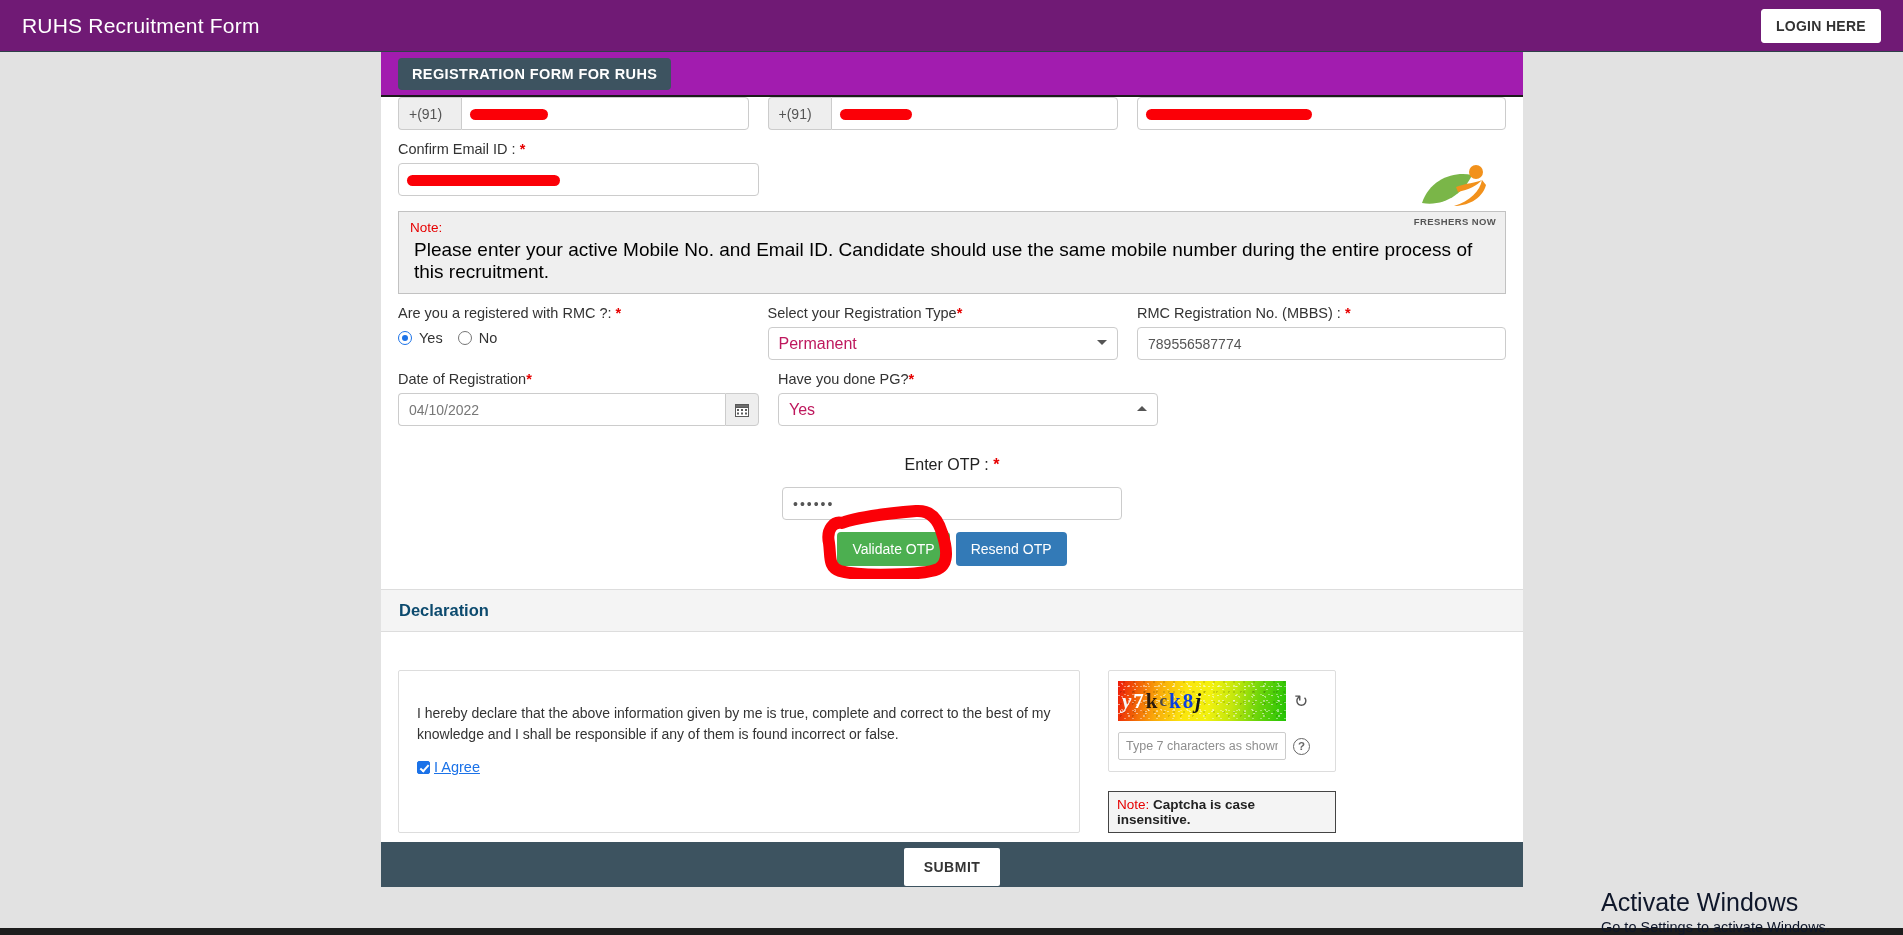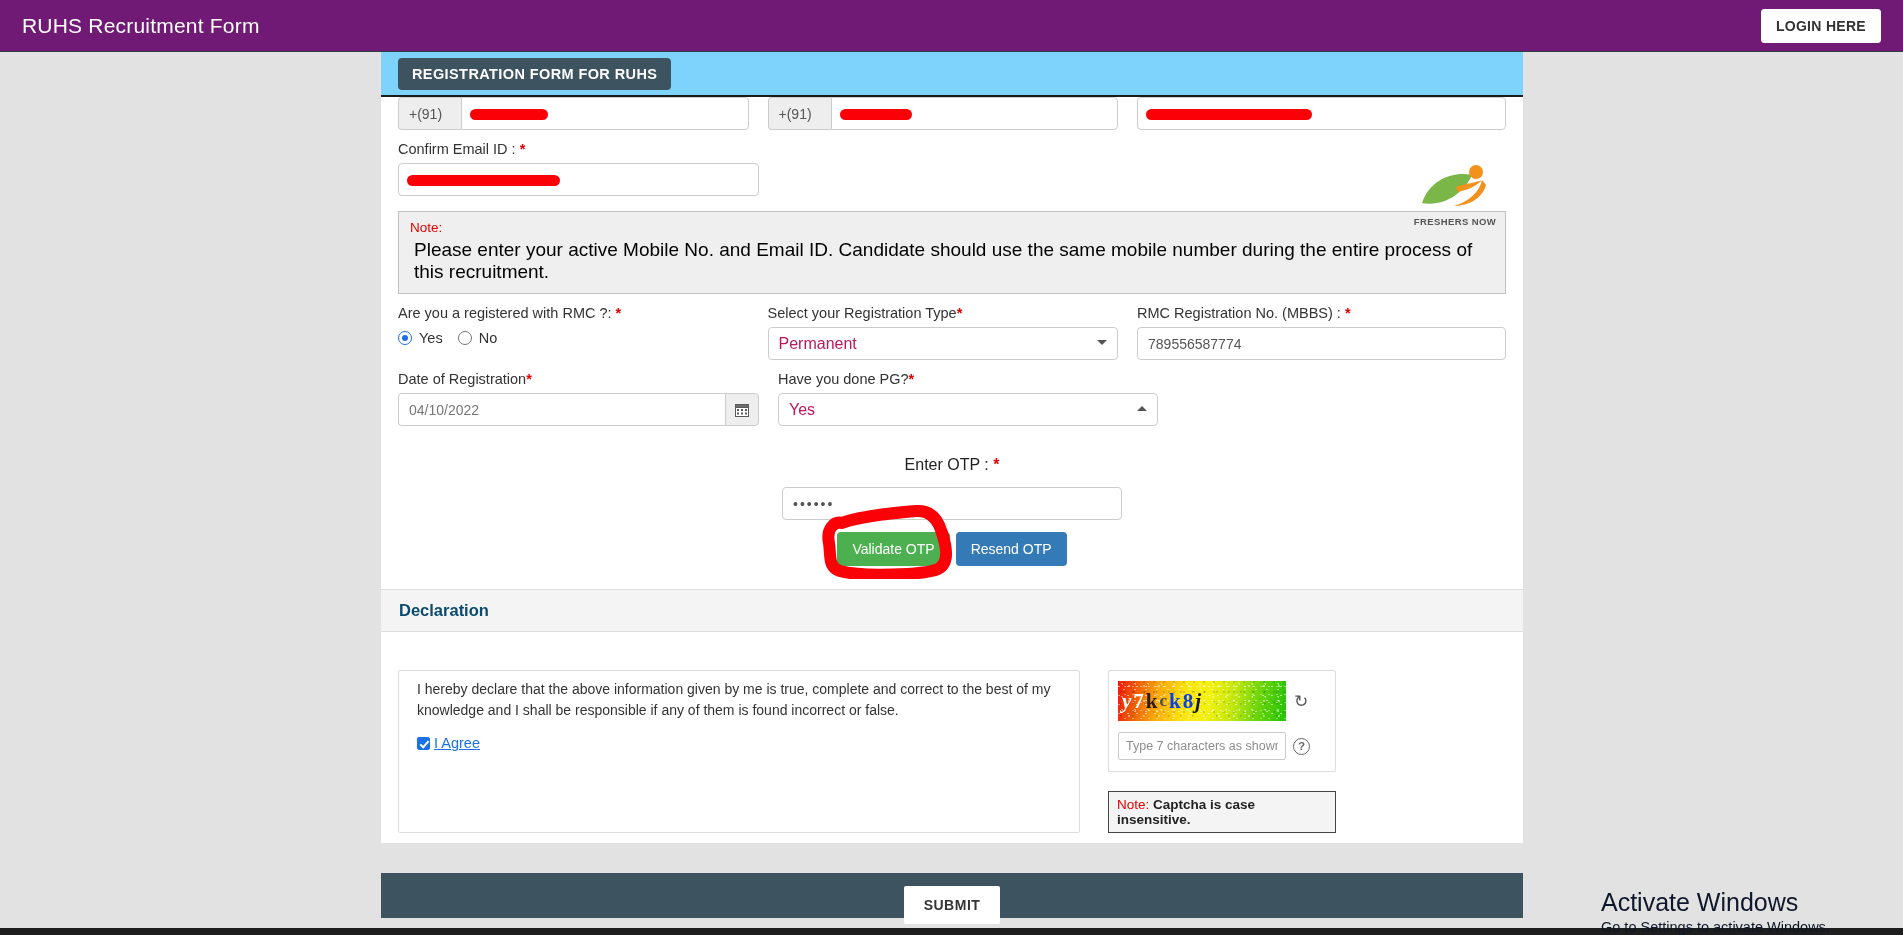--- a/index.html
+++ b/index.html
@@ -33,21 +33,21 @@
 
   
   .page { position: absolute; top: 52px; left: 0; width: 1903px; height: 883px; }
 
   .form-card {
     position: absolute; left: 381px; top: 0;
     width: 1142px; background: #ffffff;
   }
 
   .green-head {
-    height: 45px; background: #7dd3fc;
+    height: 45px; background: #a21caf;
     display: flex; align-items: center; padding-left: 17px;
     border-bottom: 2px solid #1b1b1b;
   }
   .green-head .badge {
     background: #3d5360; color: #ffffff;
     font-size: 14.5px; font-weight: 700; letter-spacing: .4px;
     padding: 8px 14px; border-radius: 4px;
   }
 
   .body-area { position: relative; padding: 0 17px 10px 17px; }
@@ -199,21 +199,21 @@
     background: #f4f4f4; border-top: 1px solid #dddddd;
     border-bottom: 1px solid #dddddd;
     height: 43px; display: flex; align-items: center;
     padding-left: 18px; margin-left: -17px; margin-right: -17px;
   }
   .decl-title { font-size: 16.5px; font-weight: 700; color: #0c4a6e; }
 
   .decl-body { display: flex; padding-top: 38px; gap: 0; }
   .decl-left {
     width: 682px; border: 1px solid #dddddd;
-    padding: 8px 18px 17px 18px; border-radius: 2px;
+    padding: 32px 18px 17px 18px; border-radius: 2px;
   }
   .decl-text { font-size: 14px; color: #333333; line-height: 1.5; }
   .agree-line { margin-top: 14px; display: flex; align-items: center; gap: 4px; }
   .chk {
     width: 13px; height: 13px; background: #1b72e8;
     border: 1px solid #1b72e8; border-radius: 2px;
     position: relative; display: inline-block;
   }
   .chk::after {
     content: ""; position: absolute; left: 4px; top: 1px;
@@ -280,23 +280,23 @@
   .cap-note {
     margin-top: 19px; border: 1px solid #444444;
     background: #f4f4f4; padding: 5px 8px;
     display: inline-block; font-size: 13.5px;
   }
   .cap-note .nt { color: #e60000; }
   .cap-note .nb { color: #222222; font-weight: 700; }
 
   
   .submit-bar {
-    position: absolute; left: 381px; top: 821px;
+    position: absolute; left: 381px; top: 790px;
     width: 1142px; height: 45px; background: #3d5360;
-    display: flex; align-items: flex-end; justify-content: center;
+    display: flex; align-items: flex-start; justify-content: center;
   }
   .submit-btn {
     background: #ffffff; color: #333333;
     font-size: 14px; font-weight: 700; letter-spacing: .5px;
     padding: 11px 20px; border: none; border-radius: 2px;
     position: relative; top: 6px; cursor: pointer;
     font-family: "Liberation Sans", sans-serif;
   }
   .bottom-strip {
     position: absolute; left: 0; top: 876px;

